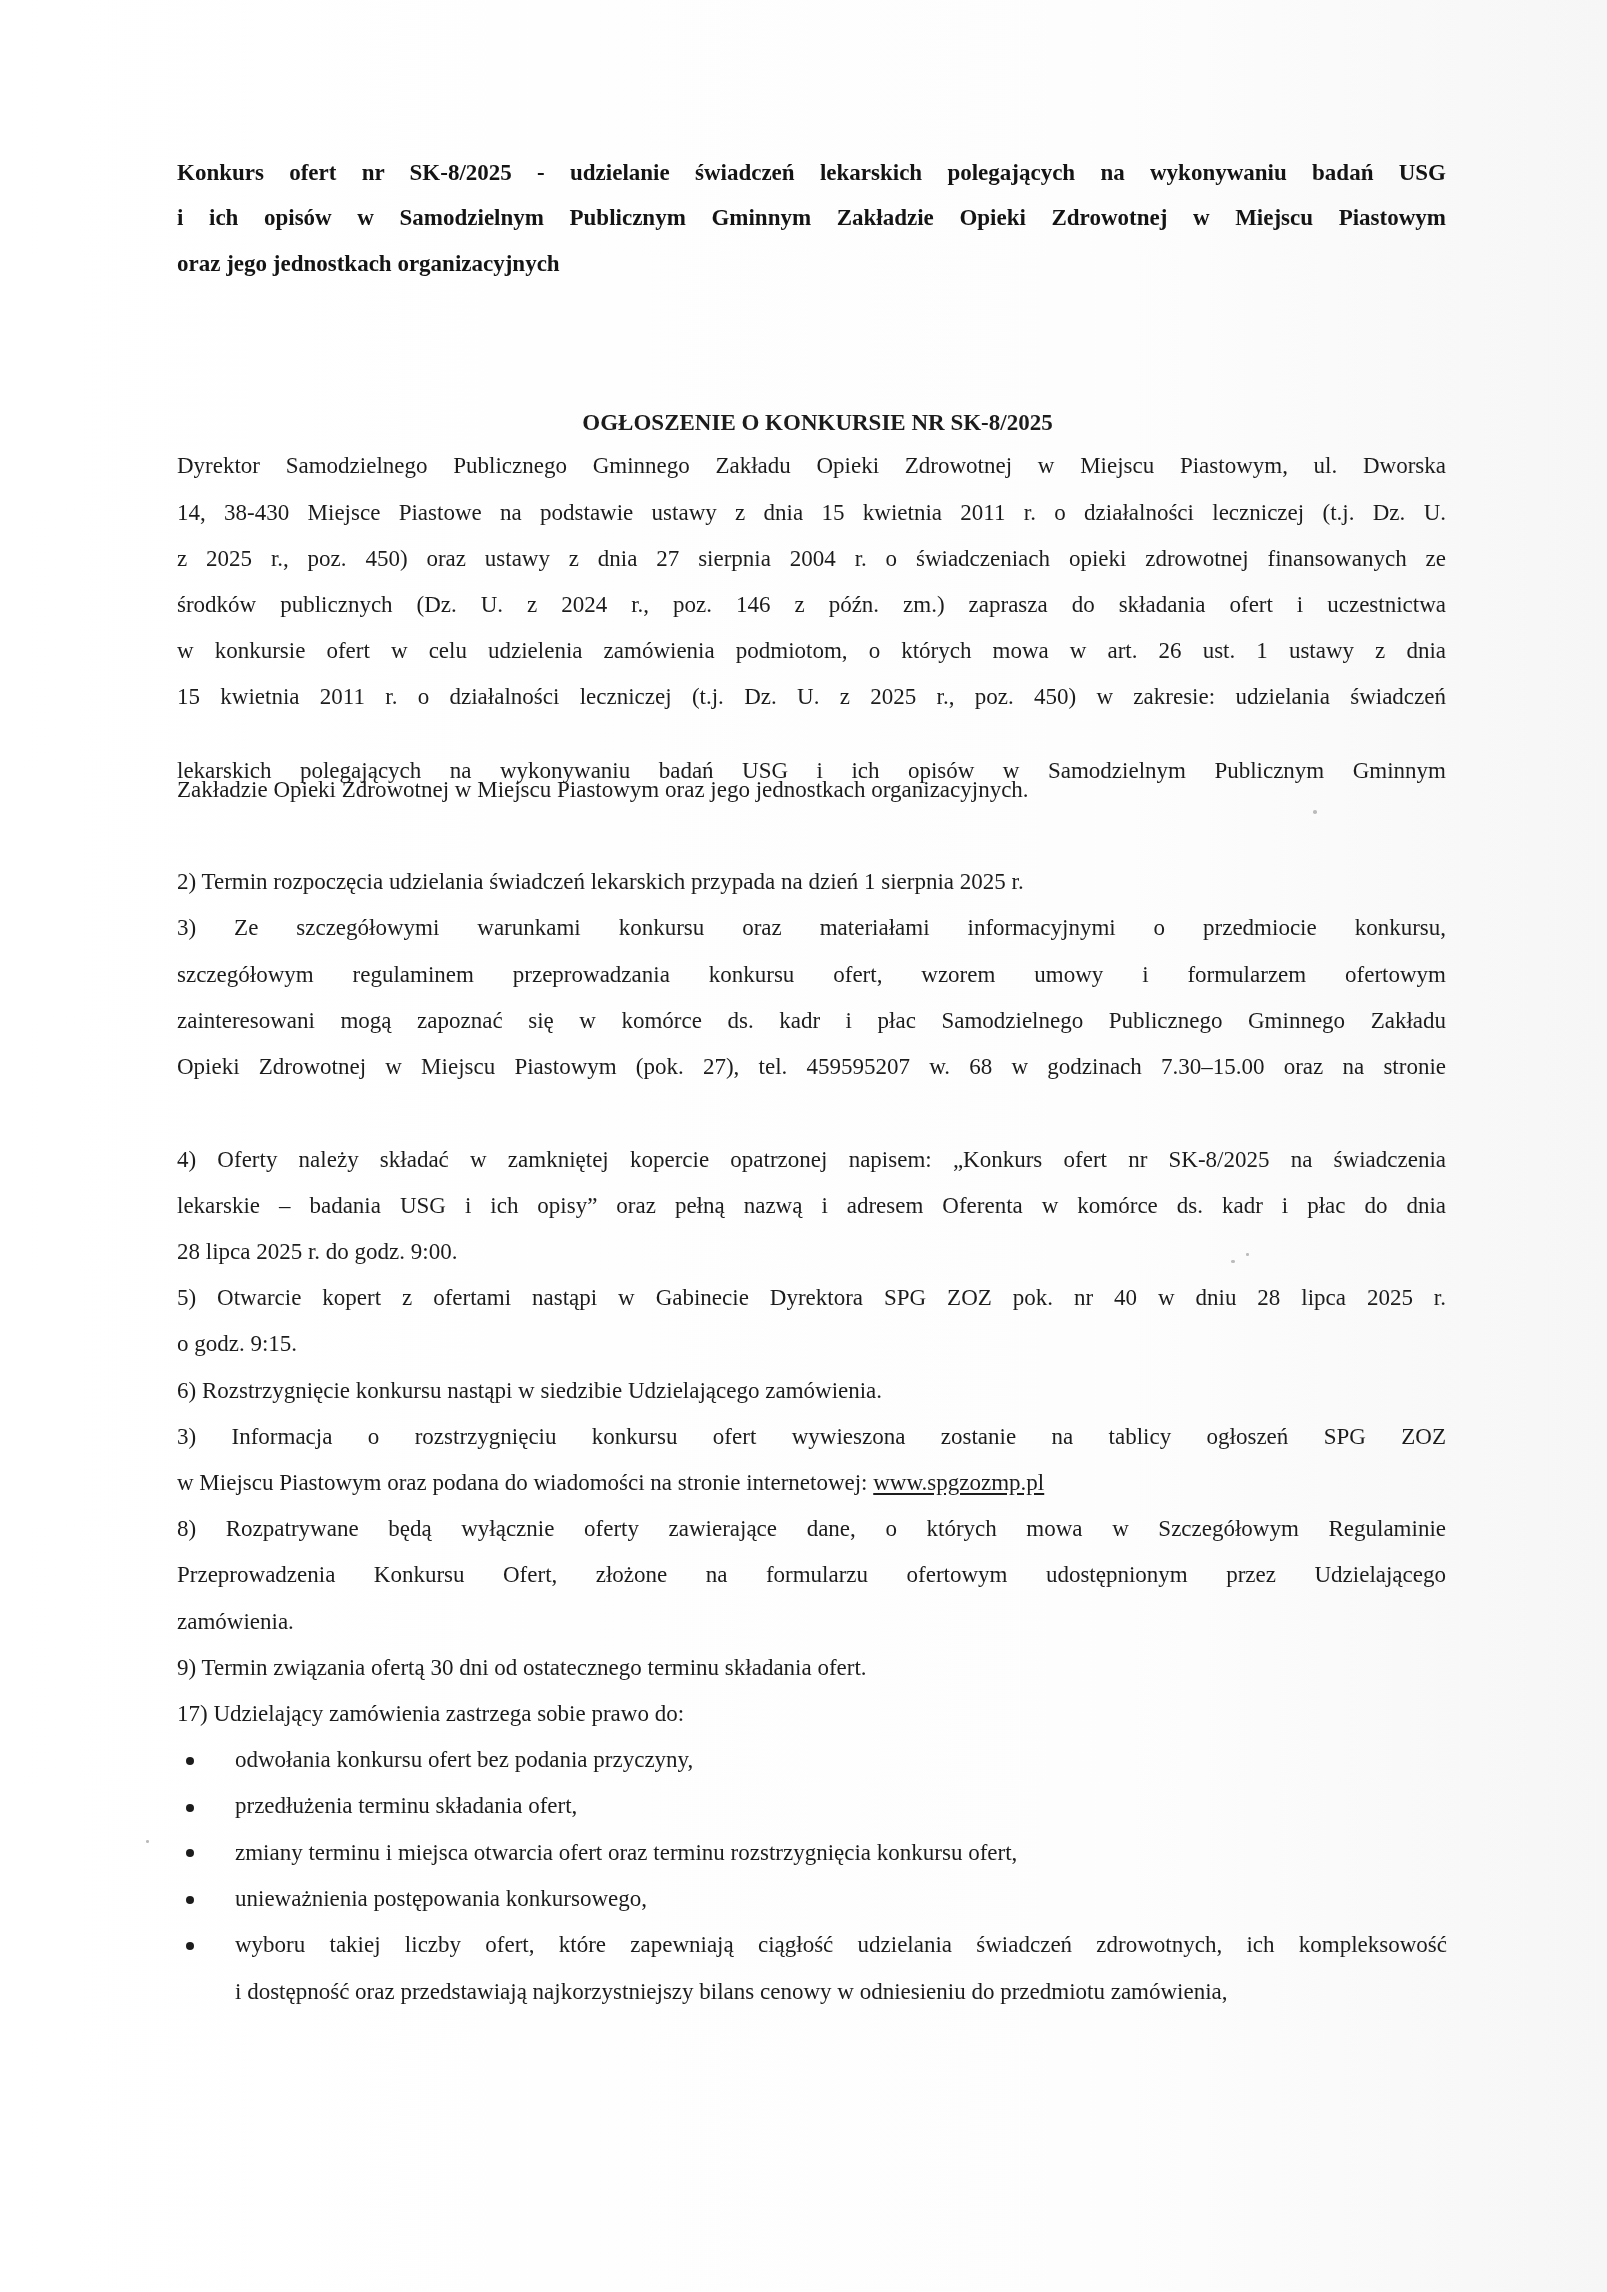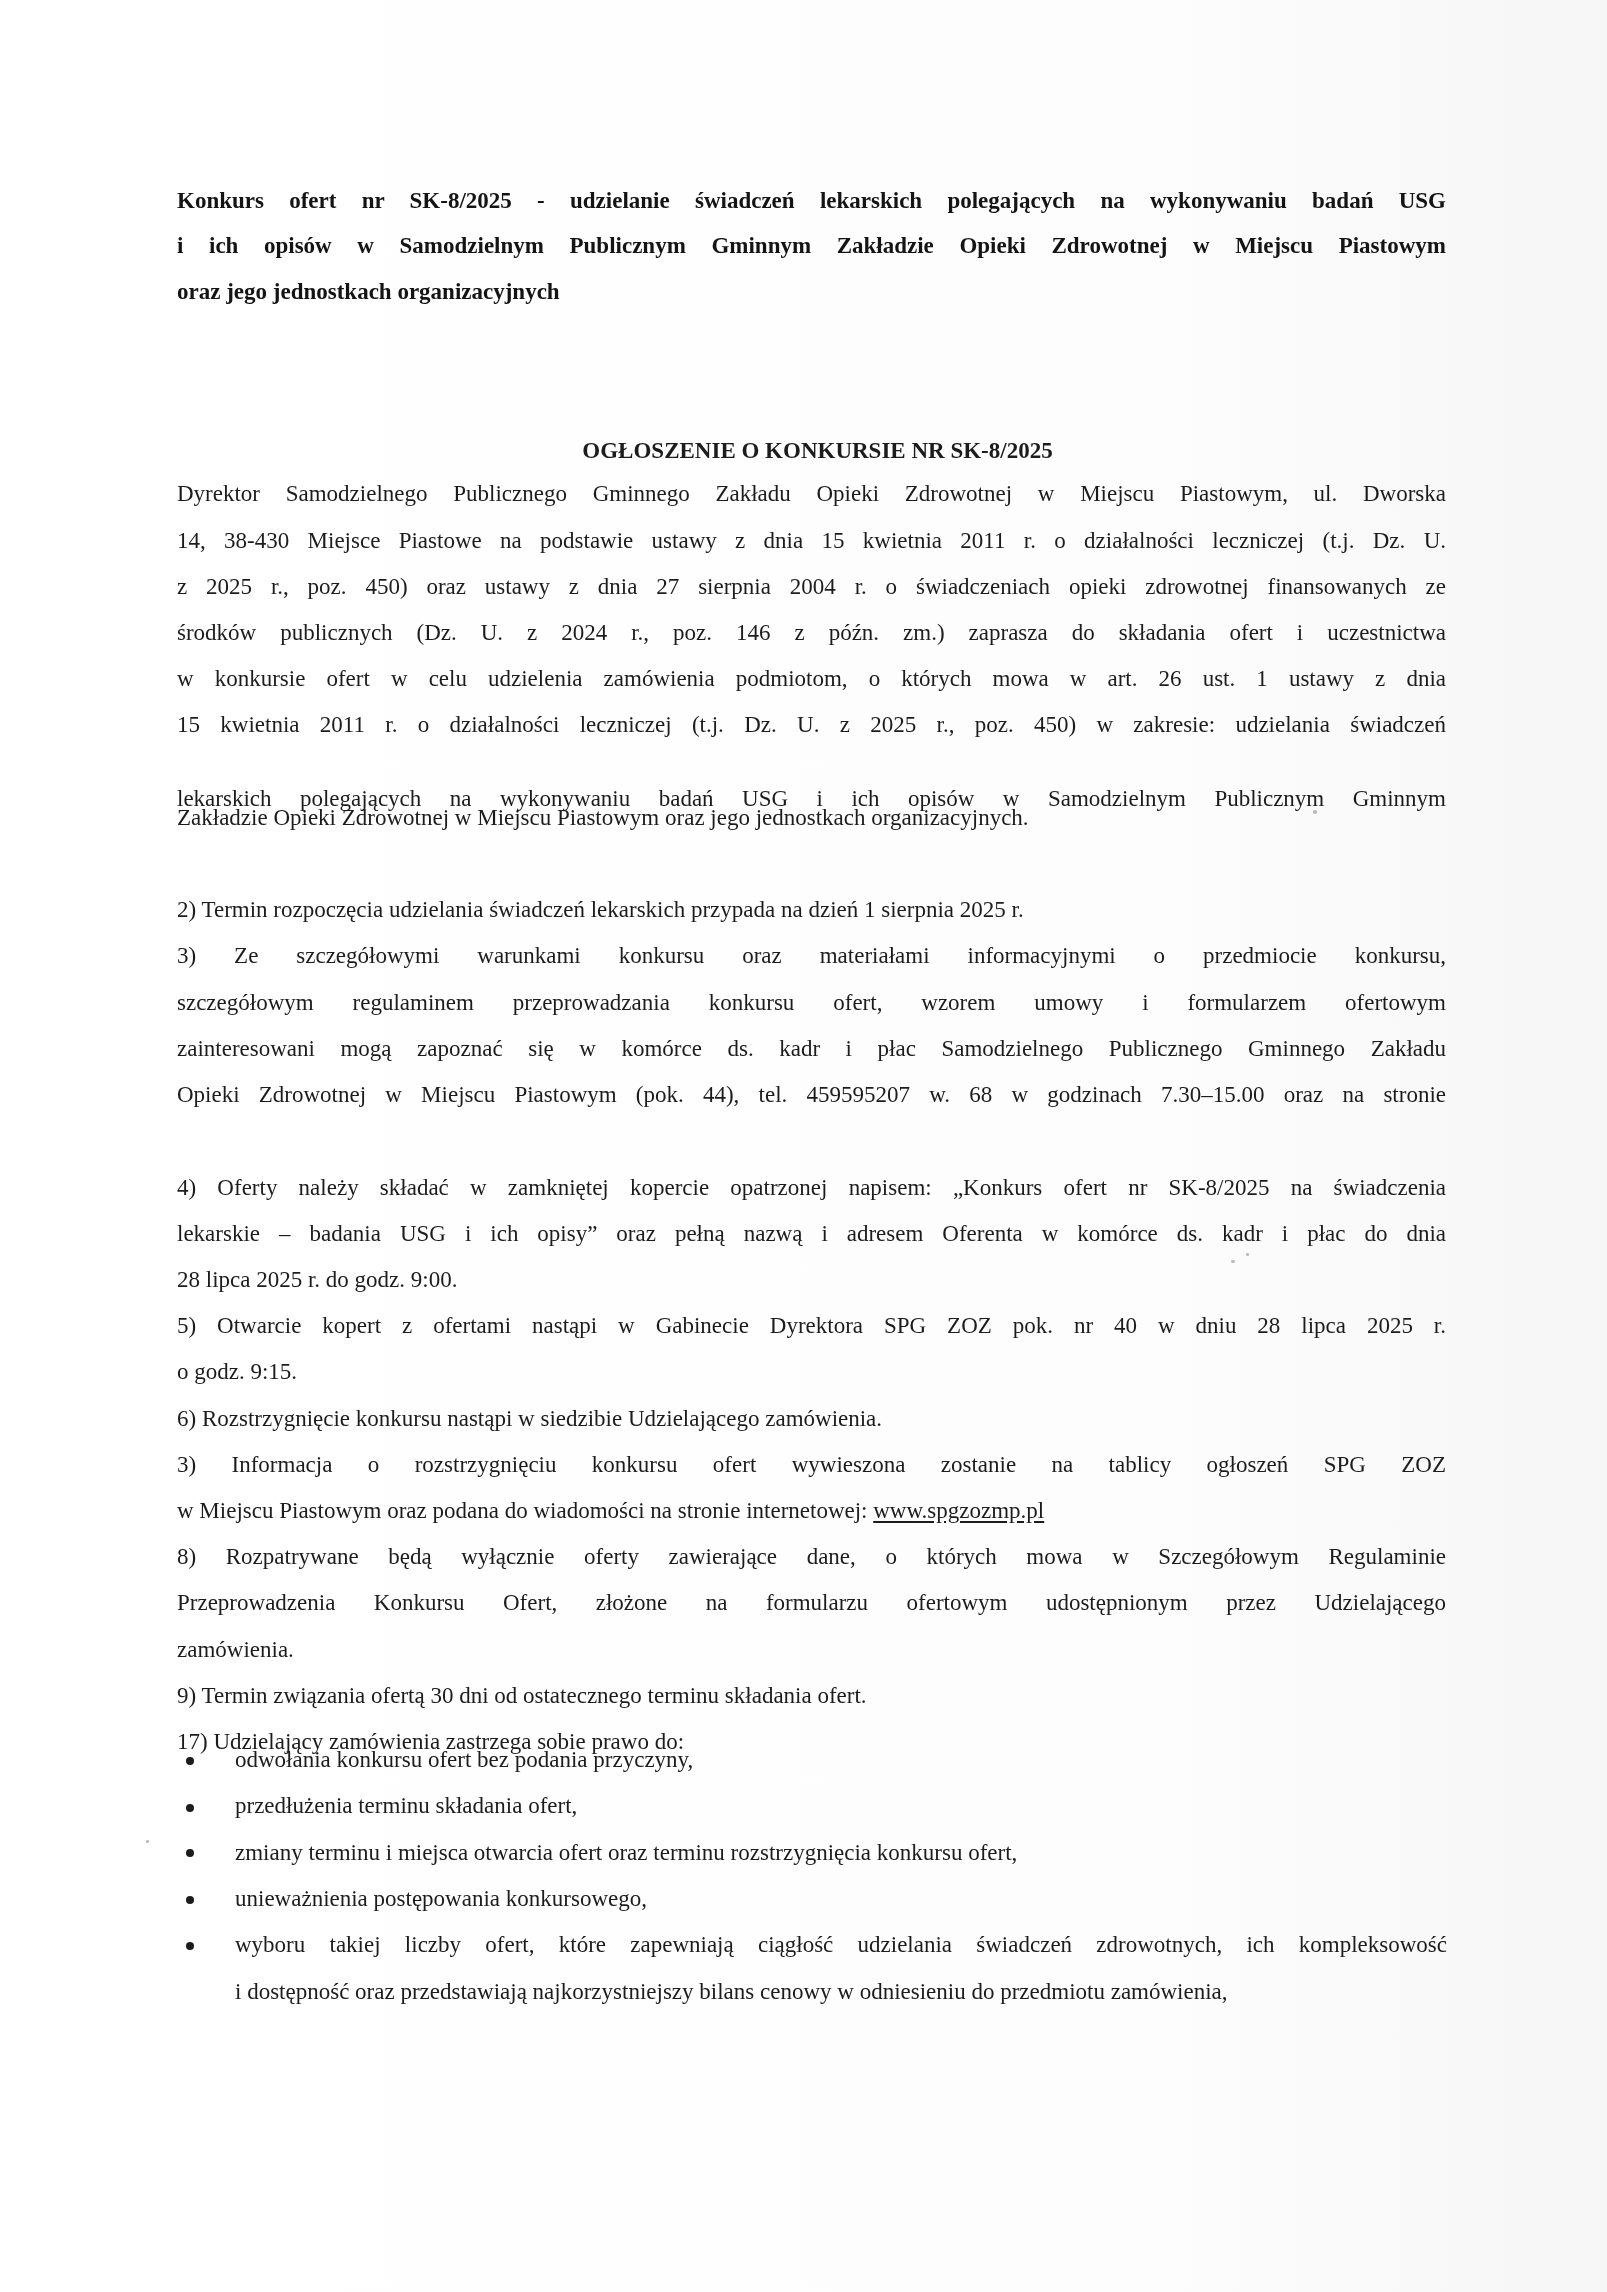--- a/index.html
+++ b/index.html
@@ -19,21 +19,20 @@
   }
   .line {
     position: absolute;
     left: 177px;
     width: 1269px;
     font-size: 23px;
     line-height: 29px;
     white-space: nowrap;
     text-align: justify;
     text-align-last: justify;
-    margin-top: 28px;
   }
   .line.last { text-align-last: left; }
   .title {
     font-weight: bold;
     font-size: 23px;
     color: #141414;
   }
   .heading {
     left: 0; width: 1608px;
     text-align: center; text-align-last: center;
@@ -83,21 +82,21 @@
   <div class="line" style="top:682px">15 kwietnia 2011 r. o działalności leczniczej (t.j. Dz. U. z 2025 r., poz. 450) w zakresie: udzielania świadczeń</div>
   <div class="line" style="top:756px">lekarskich polegających na wykonywaniu badań USG i ich opisów w Samodzielnym Publicznym Gminnym</div>
   <div class="line last" style="top:775px">Zakładzie Opieki Zdrowotnej w Miejscu Piastowym  oraz jego jednostkach organizacyjnych.</div>
 
 
   <div class="line last" style="top:867px">2) Termin rozpoczęcia udzielania świadczeń lekarskich przypada na dzień 1 sierpnia 2025 r.</div>
 
   <div class="line" style="top:913px">3) Ze szczegółowymi warunkami konkursu oraz materiałami informacyjnymi o przedmiocie konkursu,</div>
   <div class="line" style="top:960px">szczegółowym regulaminem przeprowadzania konkursu ofert, wzorem umowy i formularzem ofertowym</div>
   <div class="line" style="top:1006px">zainteresowani mogą zapoznać się w komórce ds. kadr i płac Samodzielnego Publicznego Gminnego Zakładu</div>
-  <div class="line" style="top:1052px">Opieki Zdrowotnej w Miejscu Piastowym (pok. 44), tel. 459595207 w. 68 w godzinach 7.30–15.00 oraz na stronie</div>
+  <div class="line" style="top:1052px">Opieki Zdrowotnej w Miejscu Piastowym (pok. 27), tel. 459595207 w. 68 w godzinach 7.30–15.00 oraz na stronie</div>
 
   <div class="line" style="top:1145px">4) Oferty należy składać w zamkniętej kopercie opatrzonej napisem: „Konkurs ofert nr SK-8/2025 na świadczenia</div>
   <div class="line" style="top:1191px">lekarskie – badania USG i ich opisy” oraz pełną nazwą i adresem Oferenta w komórce ds. kadr i płac do dnia</div>
   <div class="line last" style="top:1237px">28 lipca 2025 r. do godz. 9:00.</div>
 
   <div class="line" style="top:1283px">5) Otwarcie kopert z ofertami nastąpi w Gabinecie Dyrektora SPG ZOZ pok. nr 40 w dniu 28 lipca 2025 r.</div>
   <div class="line last" style="top:1329px">o godz. 9:15.</div>
 
   <div class="line last" style="top:1376px">6) Rozstrzygnięcie konkursu nastąpi w siedzibie Udzielającego zamówienia.</div>
 

